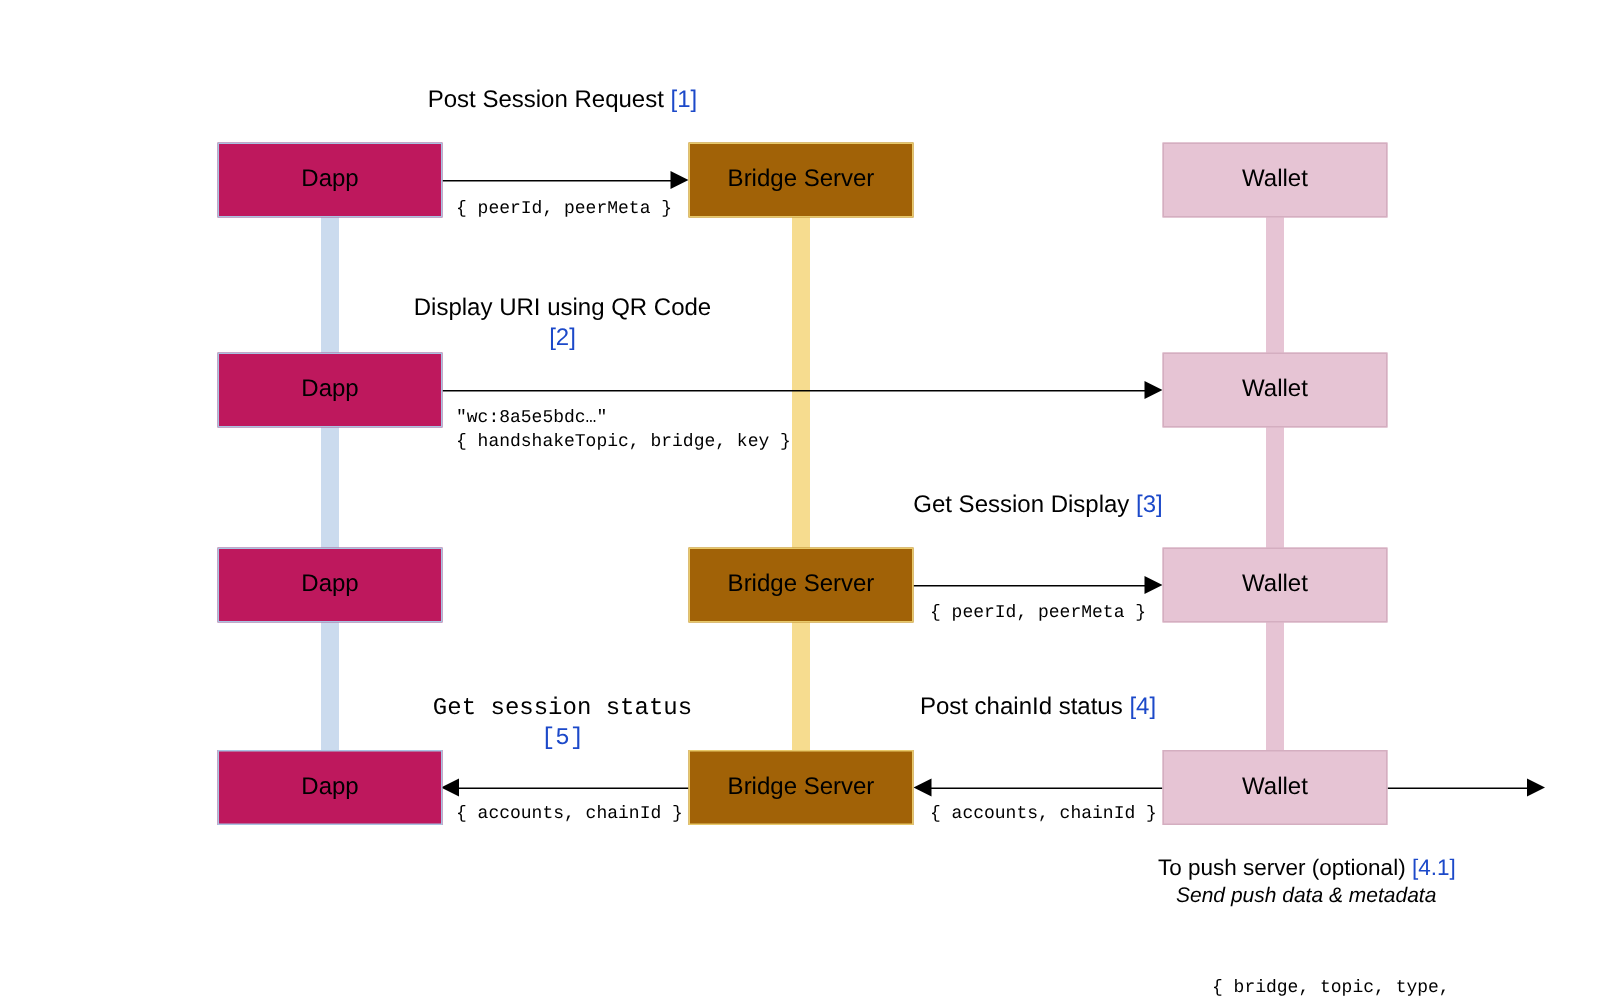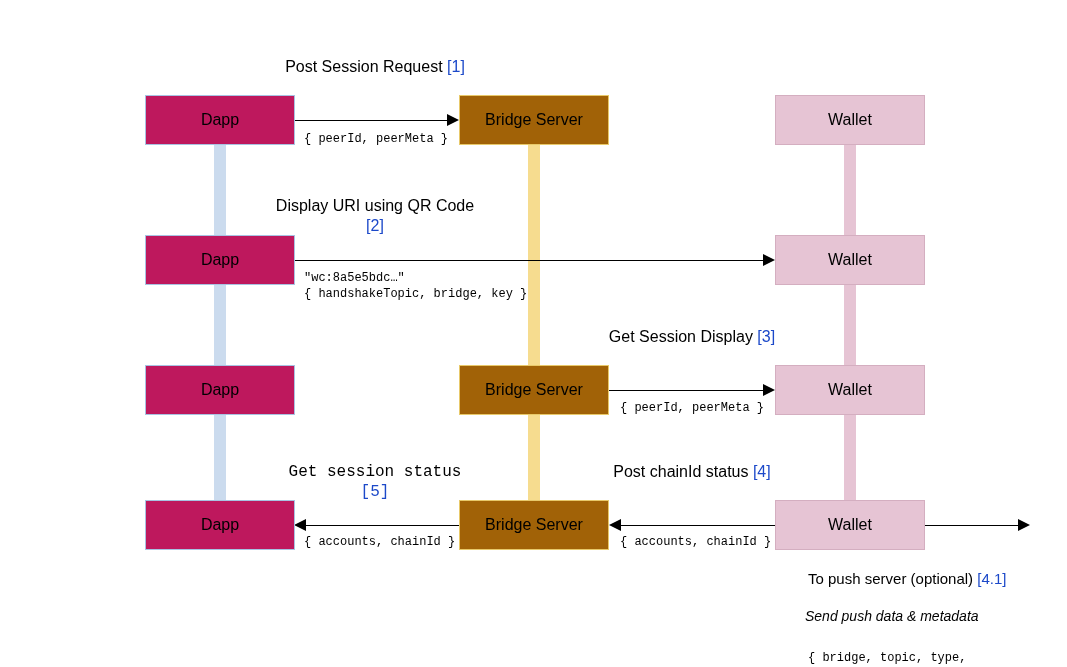--- a/index.html
+++ b/index.html
@@ -155,20 +155,20 @@
 
 <div class="arrow" style="left:303px; top:525px; width:156px;"></div>
 <div class="arrow-head-left" style="left:294px; top:519px;"></div>
 <div class="arrow-label" style="left:275px; top:462px;font-family:Liberation Mono, monospace;">
   <span>Get session status </span><span class="step-num">[5]</span>
 </div>
 <div class="arrow-payload" style="left:304px; top:534px;">{ accounts, chainId }</div>
 
 <div class="arrow" style="left:925px; top:525px; width:95px;"></div>
 <div class="arrow-head-right" style="left:1018px; top:519px;"></div>
-<div class="push-title" style="left:772px; top:570px; text-align:right;margin-left:36px;">
+<div class="push-title" style="left:772px; top:570px; text-align:right;">
   <span>To push server (optional) </span><span class="step-num">[4.1]</span>
 </div>
-<div class="push-sub" style="left:805px; top:588px;margin-top:20px;">Send push data &amp; metadata</div>
+<div class="push-sub" style="left:784px; top:588px;">Send push data &amp; metadata</div>
 <div class="arrow-payload" style="left:808px; top:618px; white-space:pre;">
   <div>{ bridge, topic, type,</div>
   
 </div>
 
 </body></html>

